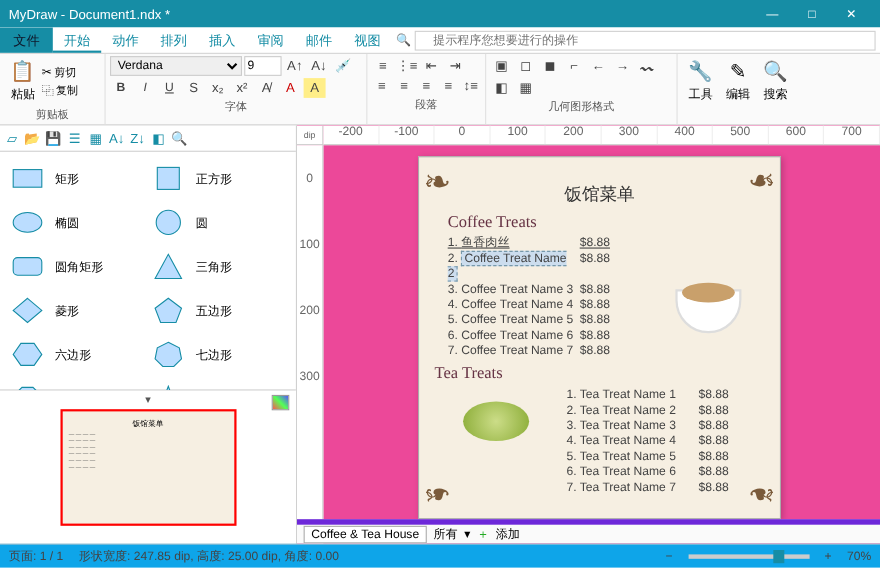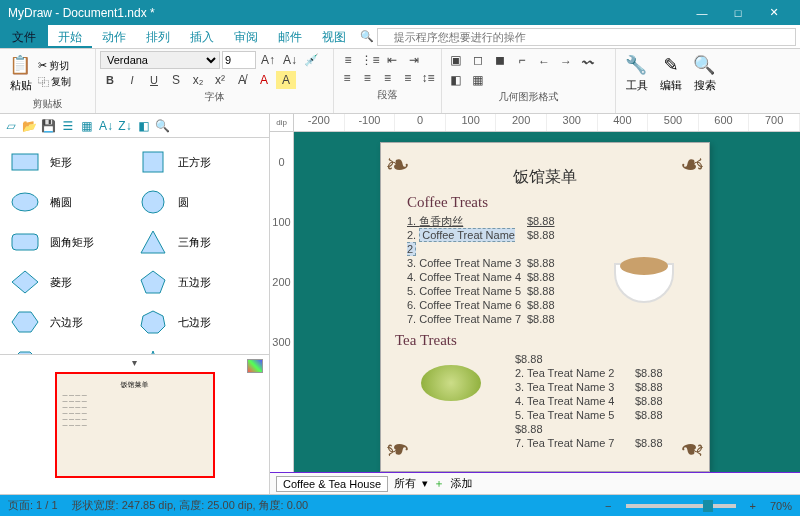--- a/index.html
+++ b/index.html
@@ -29,21 +29,21 @@
 .sgrid{flex:1;overflow:auto;padding:4px}
 .srow{display:flex}
 .scell{width:128px;height:40px;display:flex;align-items:center;gap:8px;padding:2px 4px}
 .sicon{width:34px;height:28px;display:flex;align-items:center;justify-content:center}
 .sicon svg{width:30px;height:26px}
 .thumb{height:140px;border-top:1px solid #d0d0d0;position:relative;display:flex;align-items:center;justify-content:center;background:#fff}
 .thumb .drop{position:absolute;top:2px;left:50%;transform:translateX(-50%);font-size:10px;color:#555}
 .thumb .pal{position:absolute;top:4px;right:6px;width:16px;height:14px;border:1px solid #999;background:linear-gradient(45deg,#f55,#5f5,#55f)}
 .thumb .preview{width:160px;height:106px;border:2px solid red;background:#f6efe2;font-size:6px;padding:6px;position:relative}
 .thumb .preview .pt{font-size:7px;text-align:center;margin-bottom:2px}
-.canvas{flex:1;position:relative;background:#0f766e;overflow:hidden}
+.canvas{flex:1;position:relative;background:#ec4899;overflow:hidden}
 .ruler-h{position:absolute;top:0;left:24px;right:0;height:18px;background:#fff;border-bottom:1px solid #ccc;display:flex;font-size:8px;color:#666}
 .ruler-h span{width:60px;text-align:center;border-right:1px solid #eee}
 .ruler-v{position:absolute;top:18px;left:0;width:24px;bottom:0;background:#fff;border-right:1px solid #ccc;display:flex;flex-direction:column;font-size:8px;color:#666}
 .ruler-v span{height:60px;text-align:center;display:flex;align-items:center;justify-content:center}
 .ruler-corner{position:absolute;top:0;left:0;width:24px;height:18px;background:#fff;border-right:1px solid #ccc;border-bottom:1px solid #ccc;font-size:8px;text-align:center;color:#666;line-height:18px}
 .page{position:absolute;top:28px;left:110px;width:330px;height:330px;background:#f6efe2;border:1px solid #aaa;box-shadow:2px 2px 6px rgba(0,0,0,.2);padding:14px}
 .page .corner{position:absolute;width:44px;height:44px;color:#7a5a3a;font-size:30px}
 .page .corner.tl{top:4px;left:4px}
 .page .corner.tr{top:4px;right:4px;transform:scaleX(-1)}
 .page .corner.bl{bottom:4px;left:4px;transform:scaleY(-1)}
@@ -52,21 +52,21 @@
 .sect{font-size:15px;color:#634;margin:6px 0 3px;font-family:serif}
 .mrow{display:flex;font-size:9px;color:#444;line-height:14px}
 .mrow .nm{width:120px}
 .mrow .pr{width:36px}
 .mrow.sel .nm span{background:#cde;border:1px dashed #79a;padding:0 2px}
 .coffee-img{position:absolute;right:20px;top:110px;width:90px;height:70px}
 .tea-img{position:absolute;left:20px;top:210px;width:100px;height:70px}
 .cup{width:60px;height:40px;background:#fff;border-radius:0 0 30px 30px;border:2px solid #ddd;position:relative;margin:10px auto}
 .cup .latte{position:absolute;top:-8px;left:4px;right:4px;height:18px;background:#c9a06b;border-radius:50%}
 .teacup{width:60px;height:36px;background:radial-gradient(circle,#cd8,#8a3);border-radius:50%;margin:12px auto;position:relative}
-.bottombar{position:absolute;bottom:0;left:0;right:0;height:22px;border-top:1px solid #6d28d9;background:#fafafa;display:flex;align-items:center;gap:6px;padding:0 6px;font-size:11px}
+.bottombar{position:absolute;bottom:0;left:0;right:0;height:22px;border-top:5px solid #6d28d9;background:#fafafa;display:flex;align-items:center;gap:6px;padding:0 6px;font-size:11px}
 .status{height:22px;border-top:1px solid #ccc;background:#0ea5e9;display:flex;align-items:center;gap:14px;padding:0 8px;font-size:11px;color:#444}
 .status .sp{flex:1}
 .slider{width:110px;height:4px;background:#ccc;position:relative}
 .slider .knob{position:absolute;left:70%;top:-4px;width:10px;height:12px;background:#168da5}
 .sect2{text-align:left;margin-right:20px}
 .tea-list{margin-left:120px}
 </style>
 </head>
 <body>
 
@@ -373,39 +373,41 @@
           <div class="cup">
             <div class="latte"></div>
           </div>
         </div>
       <div class="tea-img">
           <div class="teacup"></div>
         </div>
       <div class="sect sect2">Tea Treats</div>
       <div id="tea-list" class="tea-list">
           <div class="mrow">
+            <div class="nm">1. Tea Treat Name 1</div>
             <div class="pr">$8.88</div>
           </div>
           <div class="mrow">
             <div class="nm">2. Tea Treat Name 2</div>
             <div class="pr">$8.88</div>
           </div>
           <div class="mrow">
             <div class="nm">3. Tea Treat Name 3</div>
             <div class="pr">$8.88</div>
           </div>
           <div class="mrow">
             <div class="nm">4. Tea Treat Name 4</div>
             <div class="pr">$8.88</div>
           </div>
           <div class="mrow">
             <div class="nm">5. Tea Treat Name 5</div>
             <div class="pr">$8.88</div>
           </div>
           <div class="mrow">
+            <div class="nm">6. Tea Treat Name 6</div>
             <div class="pr">$8.88</div>
           </div>
           <div class="mrow">
             <div class="nm">7. Tea Treat Name 7</div>
             <div class="pr">$8.88</div>
           </div>
         </div>
     </div>
     <div class="bottombar">
       <span style="border:1px solid #aaa;padding:1px 6px;background:#fff">Coffee &amp; Tea House</span>

